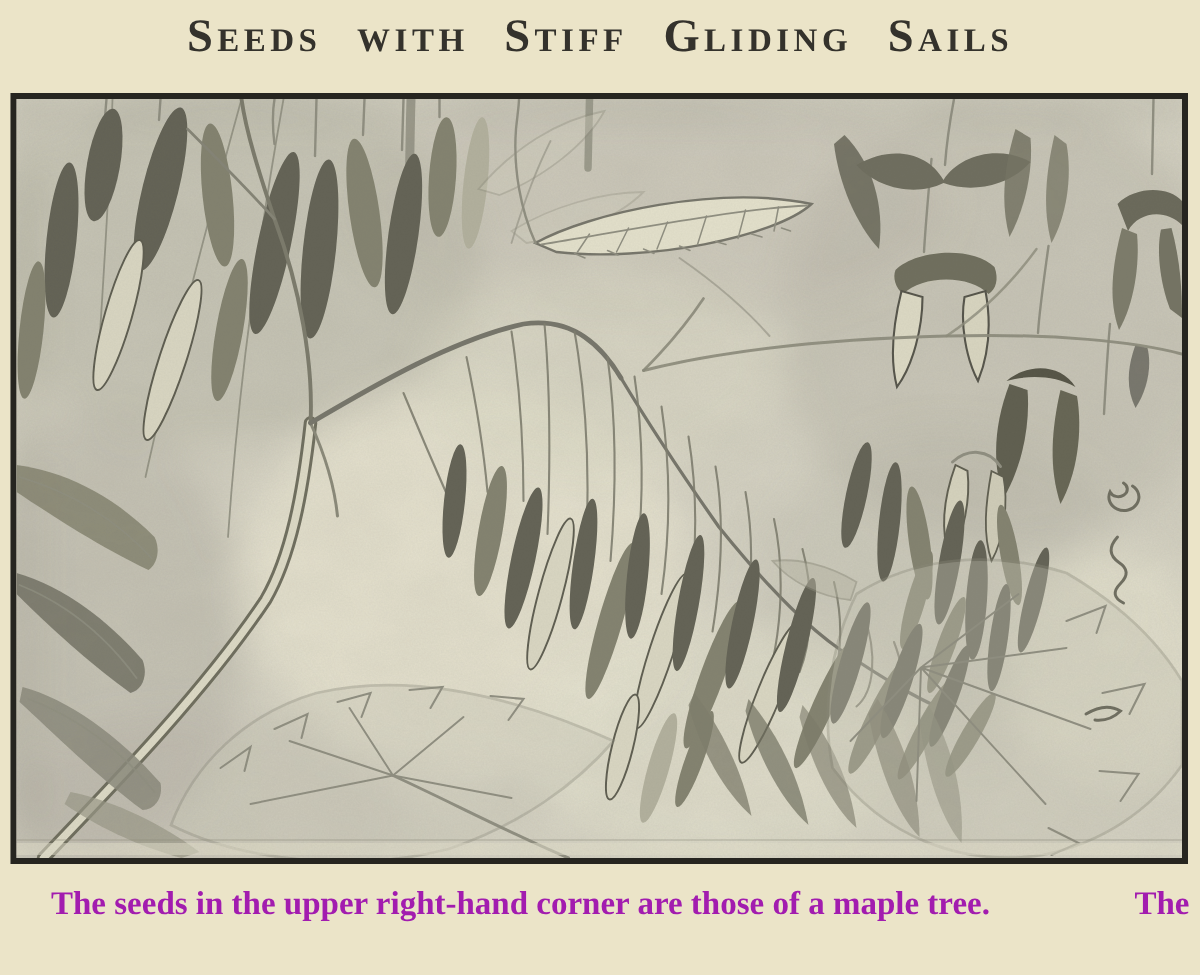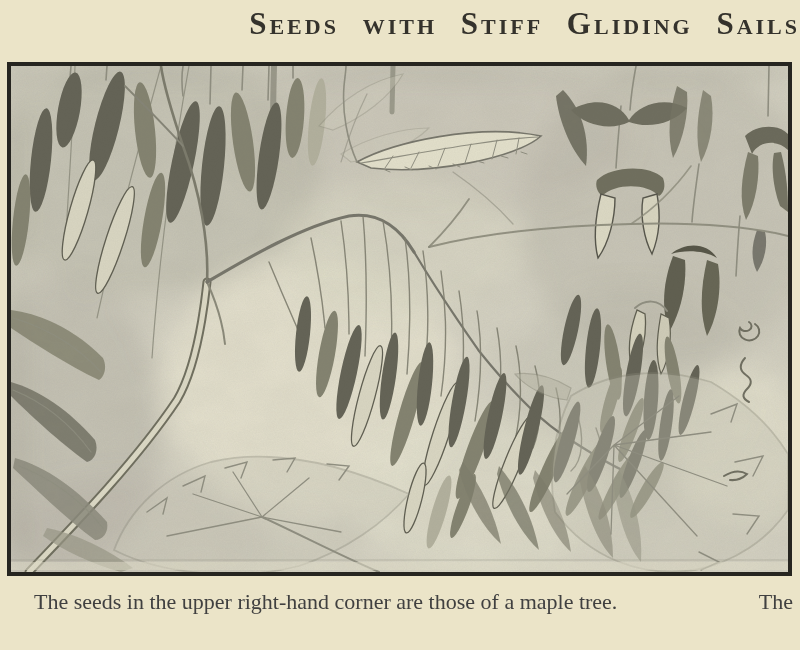--- a/index.html
+++ b/index.html
@@ -4,38 +4,38 @@
 <style>
   html,body{margin:0;padding:0;}
   body{
     width:800px;height:650px;position:relative;overflow:hidden;
     background:#ebe4c8;
     font-family:"Liberation Serif", serif;
   }
   .page{position:absolute;inset:0;}
   .title{
     position:absolute;top:6px;left:0;width:100%;margin:0;
-    text-align:right;
+    text-align:center;
     font-variant:small-caps;
     font-weight:600;
     font-size:31px;
     letter-spacing:3px;
     word-spacing:13px;
     color:#34322c;
   }
   .plate{
     position:absolute;left:7px;top:62px;width:785px;height:514px;margin:0;
     border:4px solid #262520;
     box-sizing:border-box;
     background:#d6d3c4;
   }
   .plate svg{display:block;width:100%;height:100%;}
   .caption{
     position:absolute;left:4px;right:7px;top:588px;margin:0;
-    font-weight:normal;font-size:22px;line-height:28px;color:#404040;
+    font-weight:bold;font-size:22px;line-height:28px;color:#a21caf;
   }
   .cap-line1{display:flex;justify-content:space-between;padding-left:30px;white-space:nowrap;}
   .cap-line2{display:block;}
   
   .sd{fill:#636255;}
   .sm{fill:#83826f;}
   .sl{fill:#d9d6c2;stroke:#5e5d50;stroke-width:1.3;}
   .sml{fill:#b2b09d;}
   .sketch{stroke:#8f8e80;fill:none;stroke-linecap:round;}
 </style>

